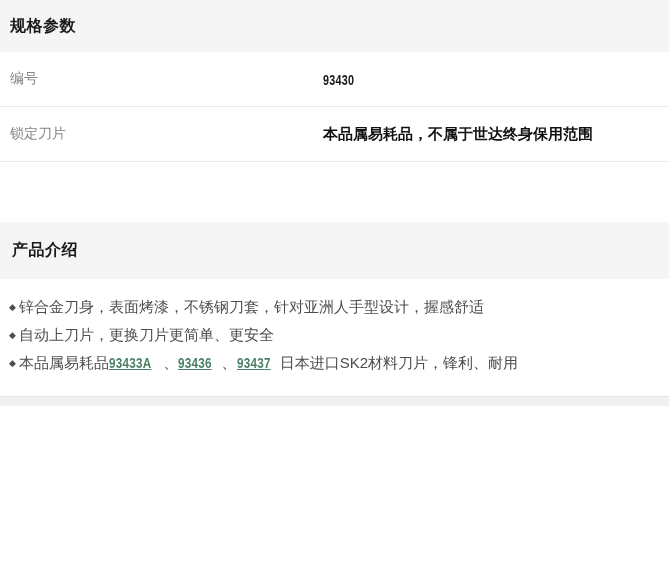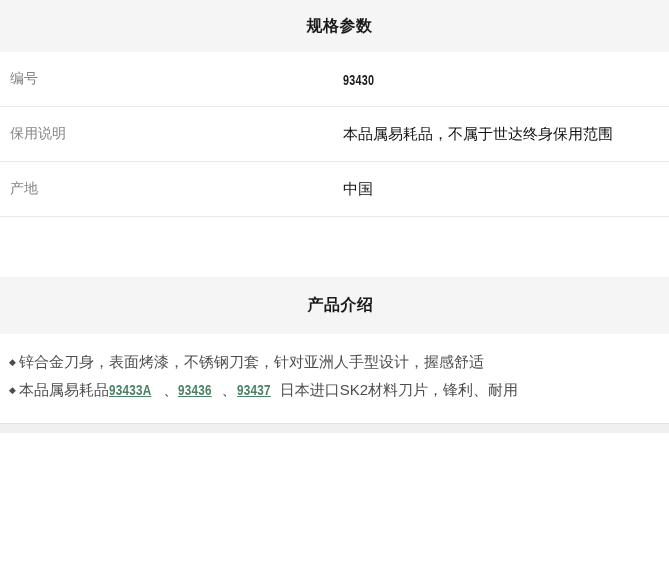--- a/index.html
+++ b/index.html
@@ -11,50 +11,48 @@
     height: 572px;
     background: #ffffff;
     overflow: hidden;
   }
   .sec-header {
     height: 52px;
     background: #f5f5f5;
     display: flex;
     align-items: center;
     padding-left: 10px;
-    justify-content: center;
   }
   .sec-header.tall { height: 57px; padding-left: 12px; }
   .sec-title {
     font-size: 16px;
     font-weight: 700;
     color: #1a1a1a;
     letter-spacing: 0.5px;
   }
   .spec-table { margin-bottom: 60px; }
   .spec-row {
     height: 55px;
     display: flex;
     align-items: center;
     padding-left: 10px;
     border-bottom: 1px solid #e9e9e9;
     background: #ffffff;
-    gap: 20px;
   }
   .spec-label {
     width: 313px;
     flex: 0 0 313px;
     font-size: 14px;
     color: #858585;
   }
   .spec-value {
     font-size: 15px;
     color: #111111;
   }
-  .spec-value.bold { font-weight: 400; }
+  .spec-value.bold { font-weight: 700; }
   .num {
     display: inline-block;
     transform: scaleX(0.72);
     transform-origin: 0 50%;
     font-weight: 600;
     font-size: 15px;
     letter-spacing: 0.3px;
     color: #1a1a1a;
     white-space: nowrap;
   }
@@ -101,35 +99,32 @@
   <section>
     <div class="sec-header">
       <span class="sec-title">规格参数</span>
     </div>
     <div class="spec-table">
       <div class="spec-row">
         <span class="spec-label">编号</span>
         <span class="spec-value num">93430</span>
       </div>
       <div class="spec-row">
-        <span class="spec-label">保用说明</span>
+        <span class="spec-label">锁定刀片</span>
         <span class="spec-value bold">本品属易耗品，不属于世达终身保用范围</span>
-      </div>
-      <div class="spec-row">
-        <span class="spec-label">产地</span>
-        <span class="spec-value bold">中国</span>
       </div>
     </div>
   </section>
 
   <section>
     <div class="sec-header tall">
       <span class="sec-title">产品介绍</span>
     </div>
     <ul class="bullets">
       <li><span class="diamond">◆</span><span>锌合金刀身，表面烤漆，不锈钢刀套，针对亚洲人手型设计，握感舒适</span></li>
+      <li><span class="diamond">◆</span><span>自动上刀片，更换刀片更简单、更安全</span></li>
       <li><span class="diamond">◆</span><span>本品属易耗品</span><a class="blade-link">93433A</a><span class="link-sep">、</span><a class="blade-link">93436</a><span class="link-sep">、</span><a class="blade-link">93437</a><span>日本进口SK2材料刀片，锋利、耐用</span></li>
     </ul>
   </section>
 
   <div class="footer-stub"></div>
 
 </div>
 
 </body></html>

